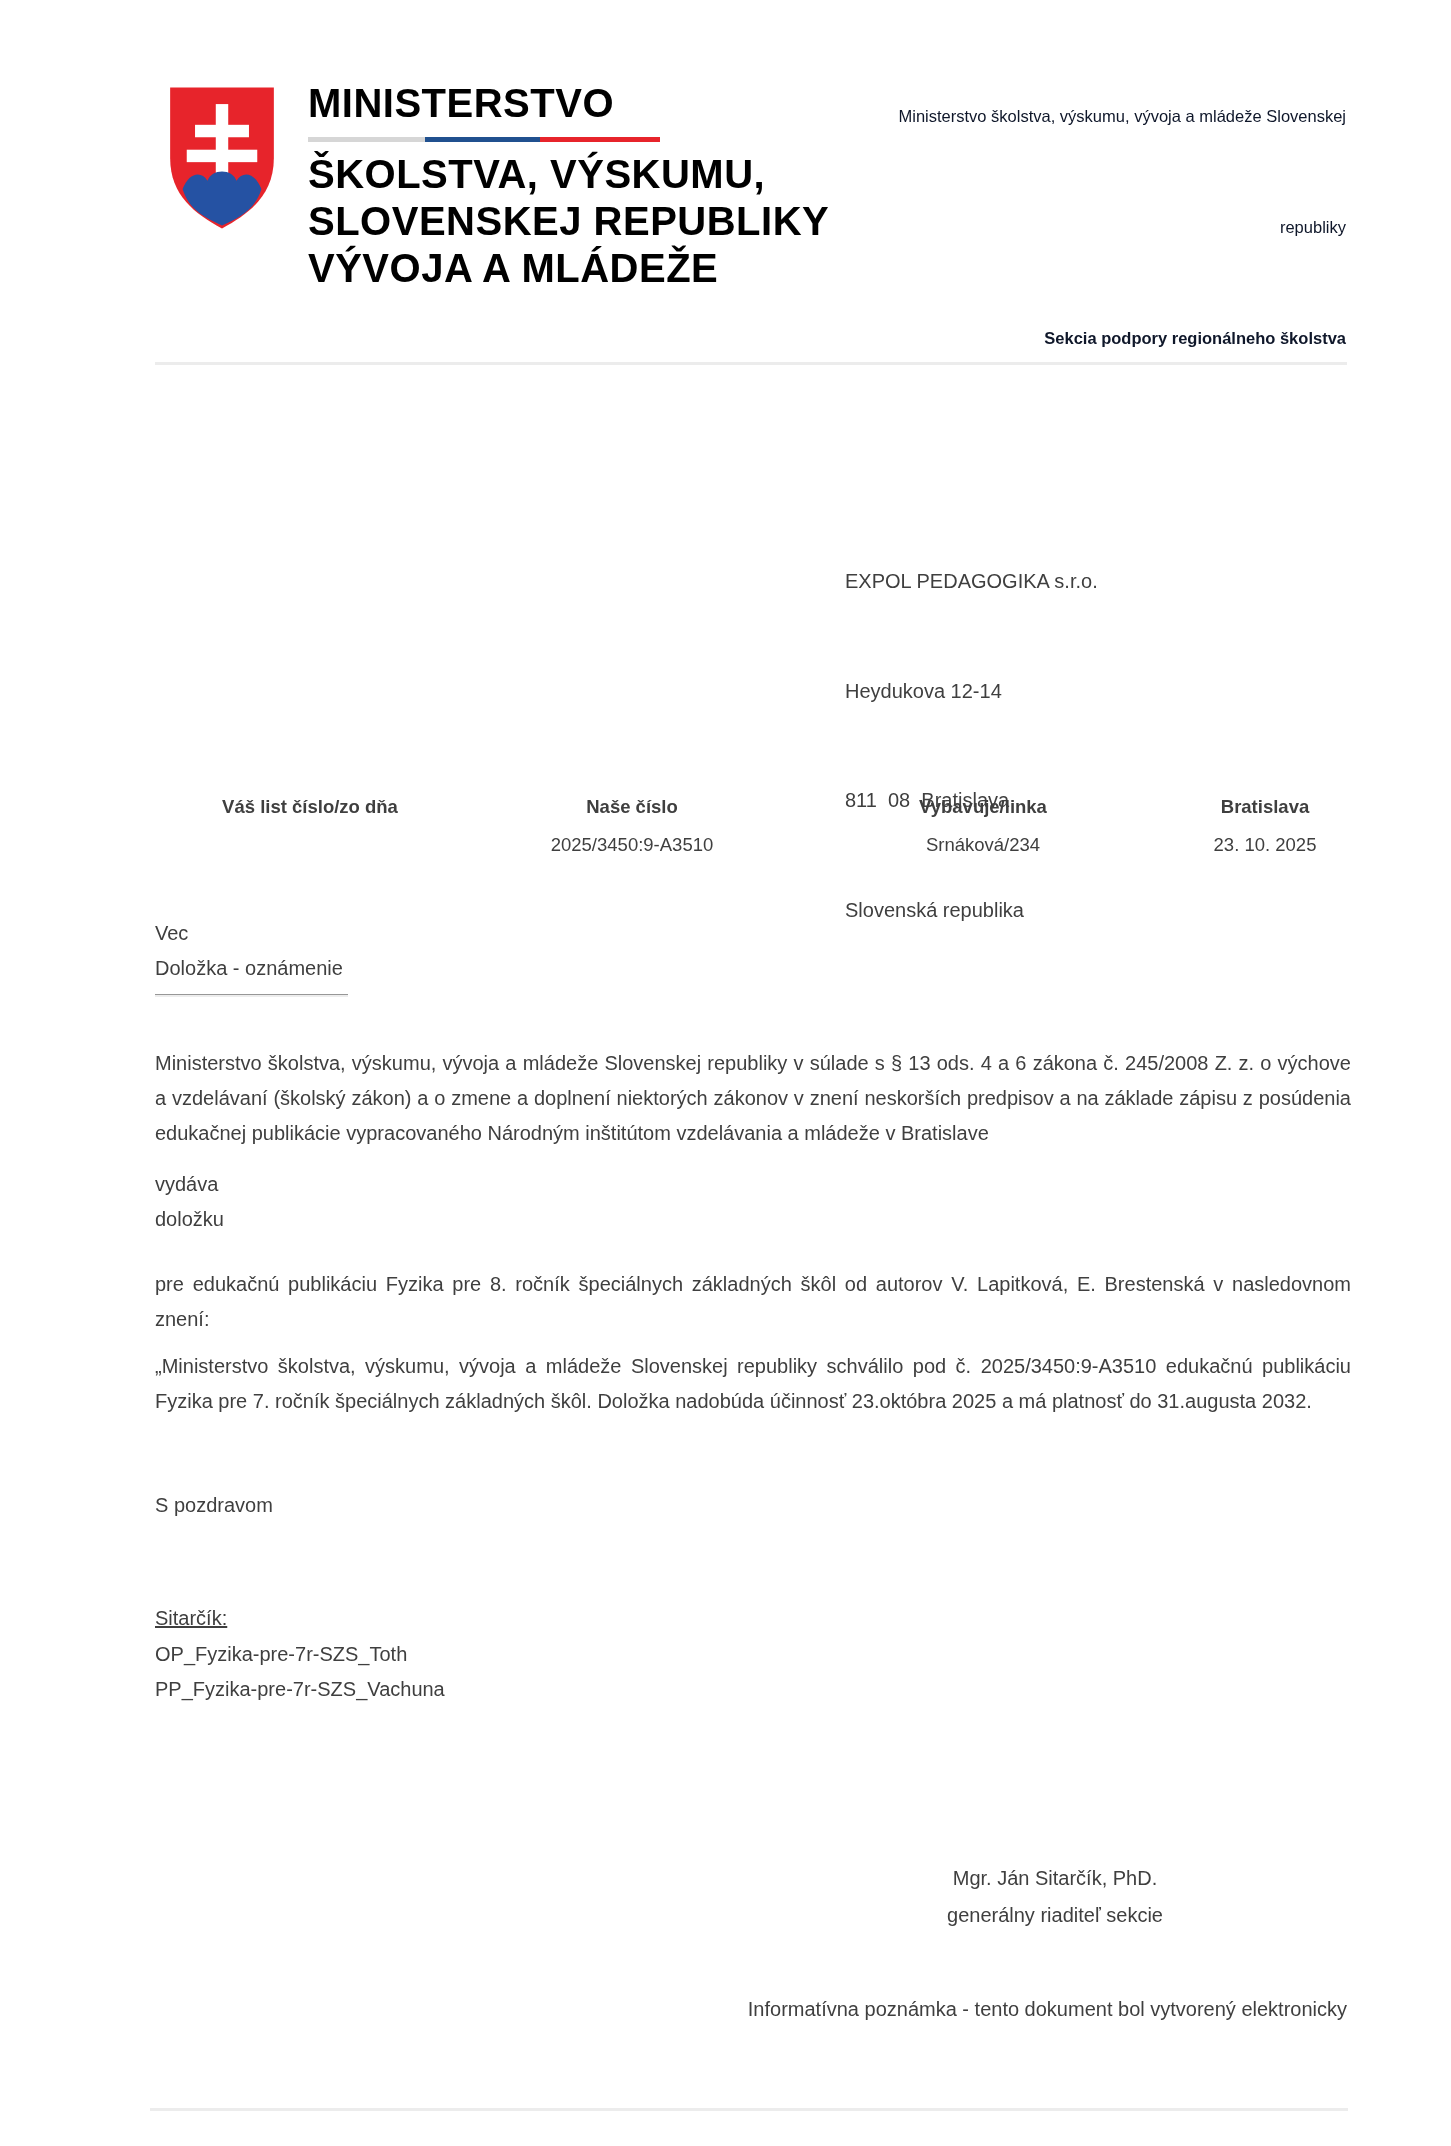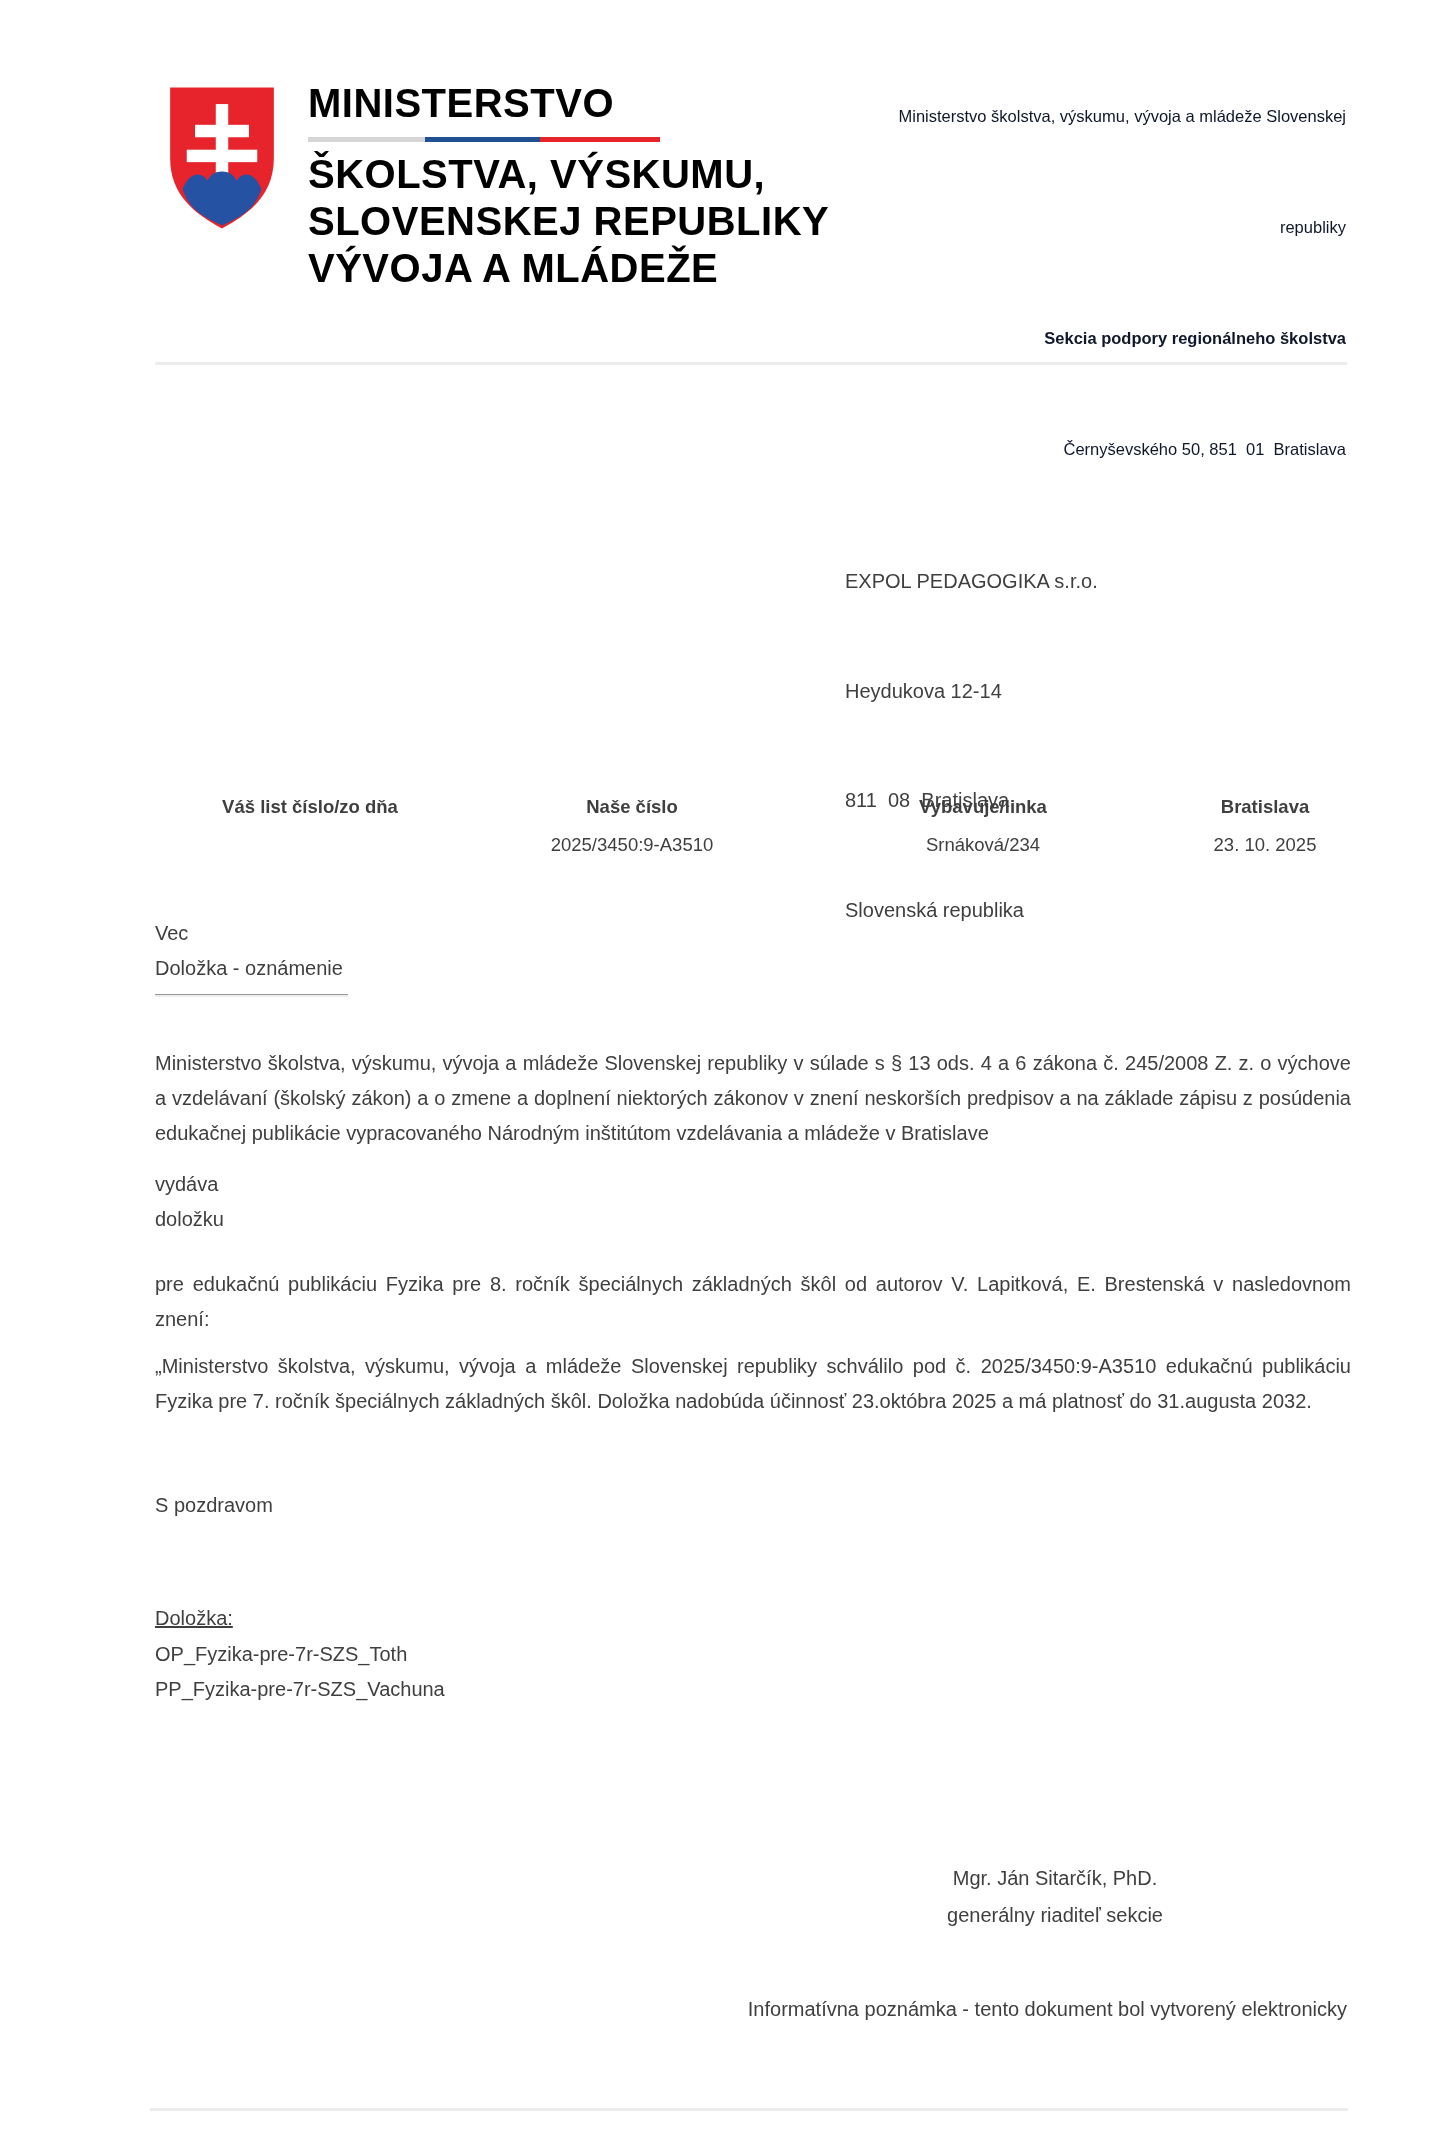--- a/index.html
+++ b/index.html
@@ -116,21 +116,20 @@
 </style>
 </head>
 <body>
 
 <div class="page">
 
   <div class="sender">
     <div>Ministerstvo školstva, výskumu, vývoja a mládeže Slovenskej</div>
     <div>republiky</div>
     <div class="bold">Sekcia podpory regionálneho školstva</div>
-    <div>Černyševského 50, 851  01  Bratislava</div>
   </div>
 
   <div class="coat">
     <svg viewBox="0 0 108 140" width="112" height="146" aria-hidden="true">
       <path d="M4 2 h100 v68 c0 36 -24 54 -50 68 c-26 -14 -50 -32 -50 -68 Z" fill="#e7242b"></path>
       <rect x="48" y="18" width="12" height="98" fill="#ffffff"></rect>
       <rect x="28" y="38" width="52" height="12" fill="#ffffff"></rect>
       <rect x="20" y="62" width="68" height="12" fill="#ffffff"></rect>
       <path d="M16 100 C22 84 34 82 40 92 C44 80 64 80 68 92 C74 82 86 84 92 100 C86 120 70 128 54 135 C38 128 22 120 16 100 Z" fill="#2552a3"></path>
     </svg>
@@ -186,21 +185,21 @@
     <div>doložku</div>
   </div>
 
   <div class="bodytext p2">pre edukačnú publikáciu Fyzika pre 8. ročník špeciálnych základných škôl od autorov V. Lapitková, E. Brestenská v nasledovnom znení:</div>
 
   <div class="bodytext p3">„Ministerstvo školstva, výskumu, vývoja a mládeže Slovenskej republiky schválilo pod č. 2025/3450:9-A3510 edukačnú publikáciu Fyzika pre 7. ročník špeciálnych základných škôl. Doložka nadobúda účinnosť 23.októbra 2025 a má platnosť do  31.augusta 2032.</div>
 
   <div class="bodytext closing">S pozdravom</div>
 
   <div class="attachments">
-    <div class="lbl">Doložka:</div>
+    <div class="lbl">Sitarčík:</div>
     <div>OP_Fyzika-pre-7r-SZS_Toth</div>
     <div>PP_Fyzika-pre-7r-SZS_Vachuna</div>
   </div>
 
   <div class="signature">
     <div>Mgr. Ján Sitarčík, PhD.</div>
     <div>generálny riaditeľ sekcie</div>
   </div>
 
   <div class="footer-note">Informatívna poznámka - tento dokument bol vytvorený elektronicky</div>

